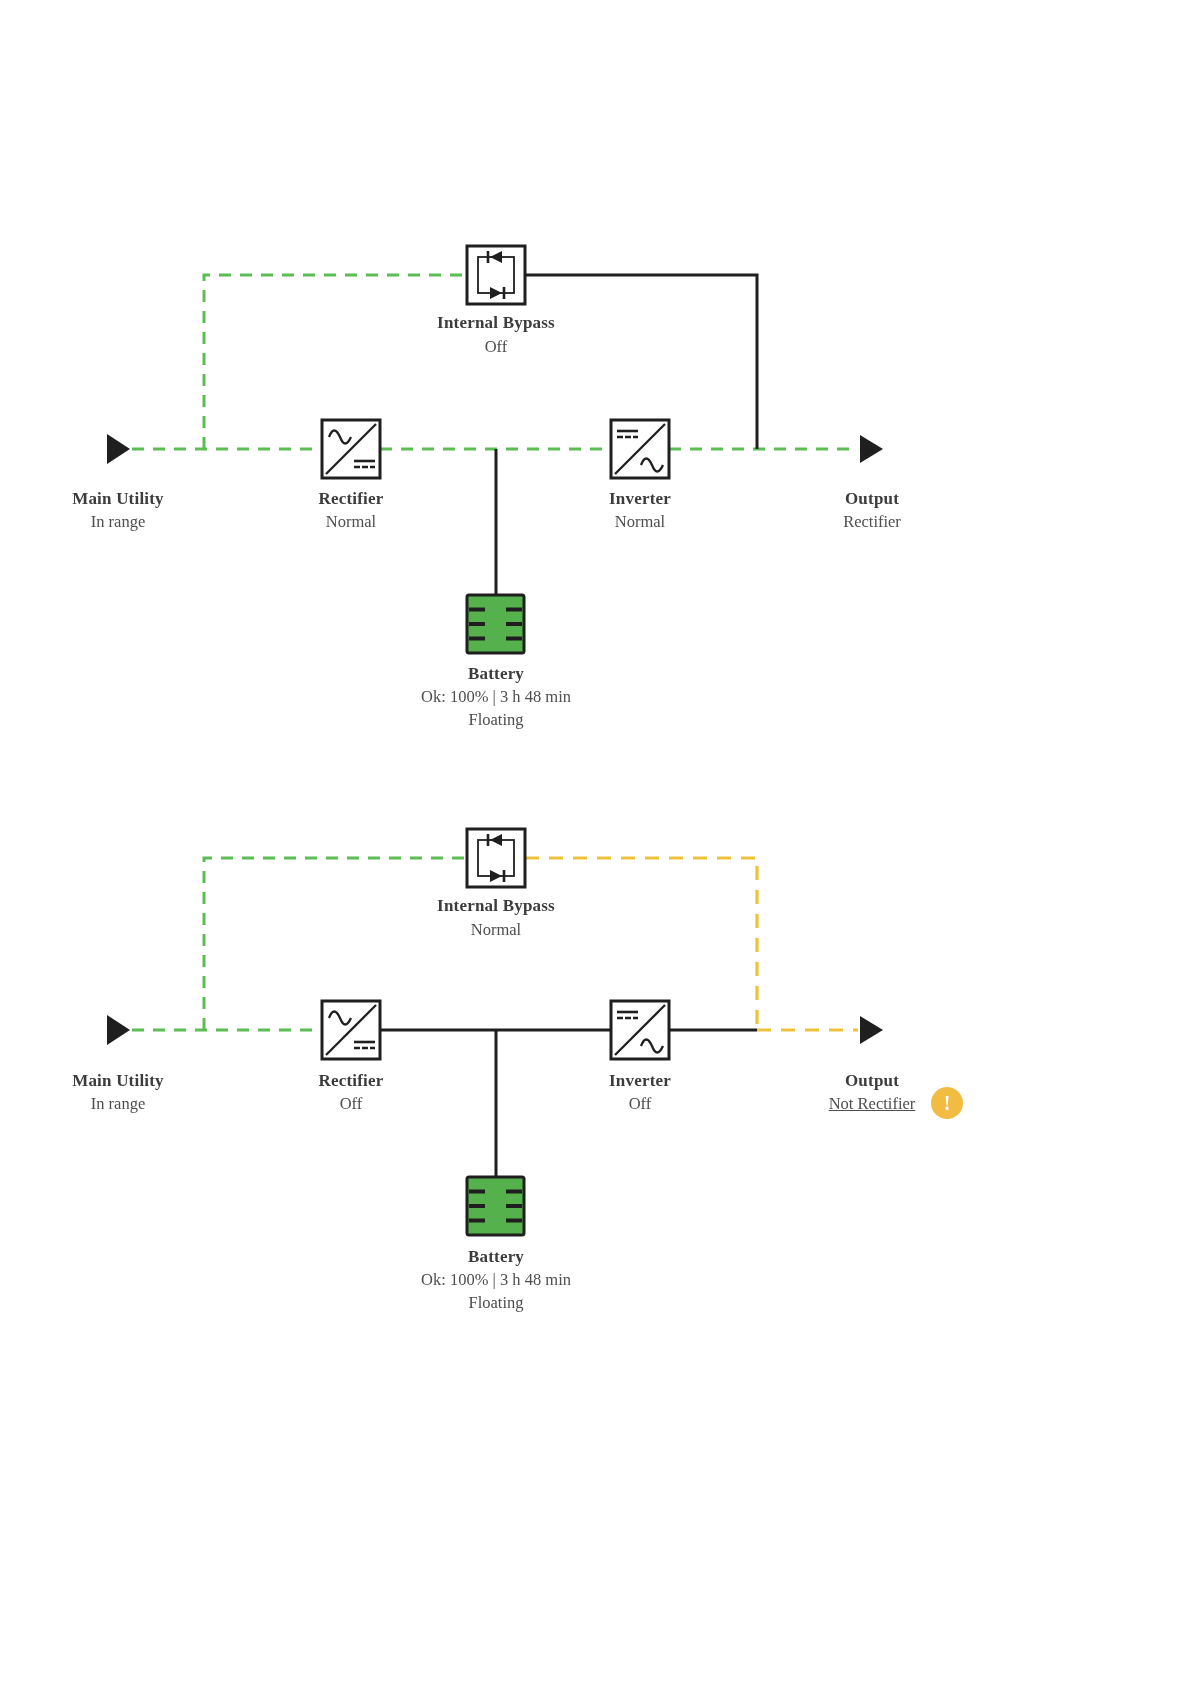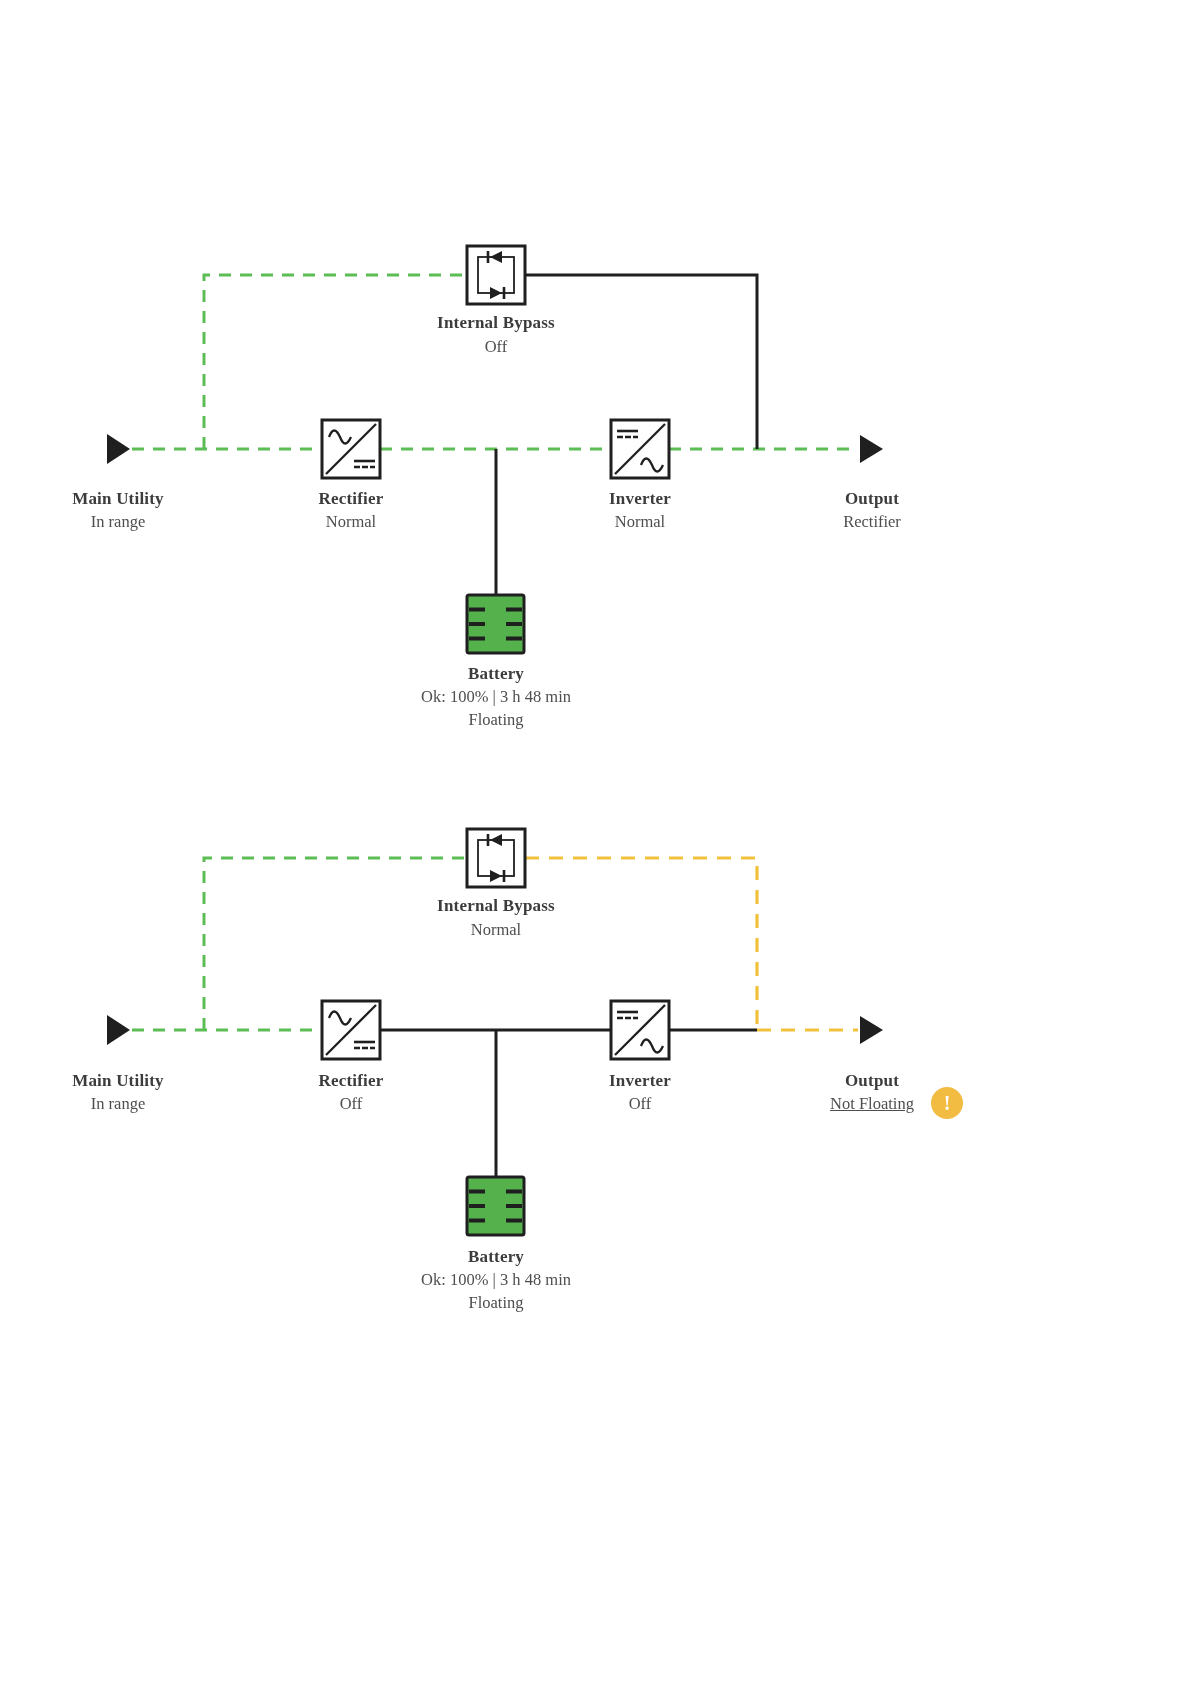--- a/index.html
+++ b/index.html
@@ -162,21 +162,21 @@
   <div class="lbl t" style="left:496px;top:896px;">Internal Bypass</div>
   <div class="lbl s" style="left:496px;top:920px;">Normal</div>
 
   <div class="lbl t" style="left:351px;top:1071px;">Rectifier</div>
   <div class="lbl s" style="left:351px;top:1094px;">Off</div>
 
   <div class="lbl t" style="left:640px;top:1071px;">Inverter</div>
   <div class="lbl s" style="left:640px;top:1094px;">Off</div>
 
   <div class="lbl t" style="left:872px;top:1071px;">Output</div>
-  <div class="lbl s underline" style="left:872px;top:1094px;">Not Floating</div>
+  <div class="lbl s underline" style="left:872px;top:1094px;">Not Rectifier</div>
   <div class="warn">
     <span>!</span>
   </div>
 
   <div class="lbl t" style="left:496px;top:1247px;">Battery</div>
   <div class="lbl s" style="left:496px;top:1270px;">Ok: 100% | 3 h 48 min</div>
   <div class="lbl s" style="left:496px;top:1293px;">Floating</div>
 
 </div>
 

